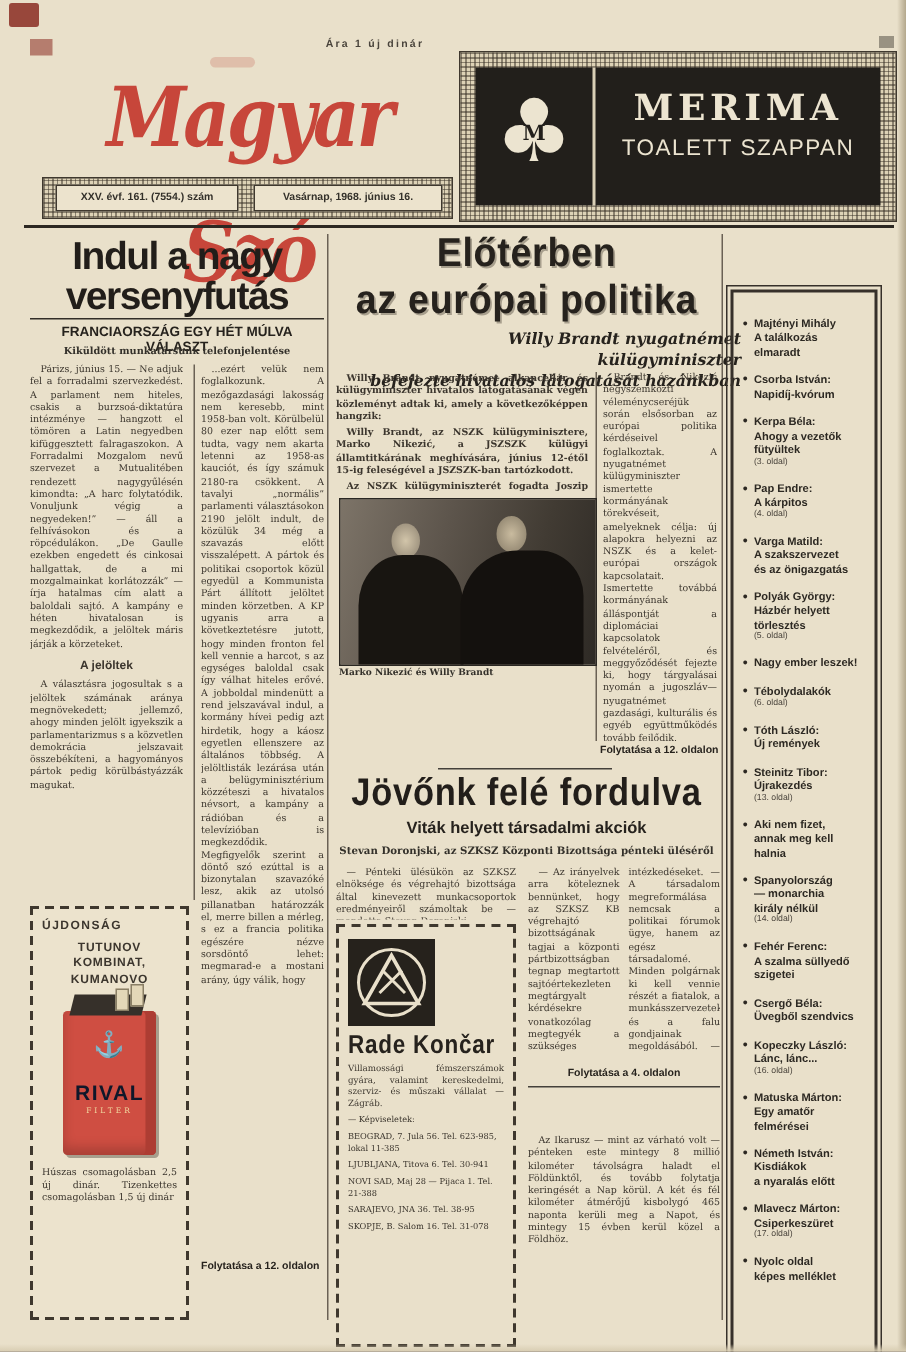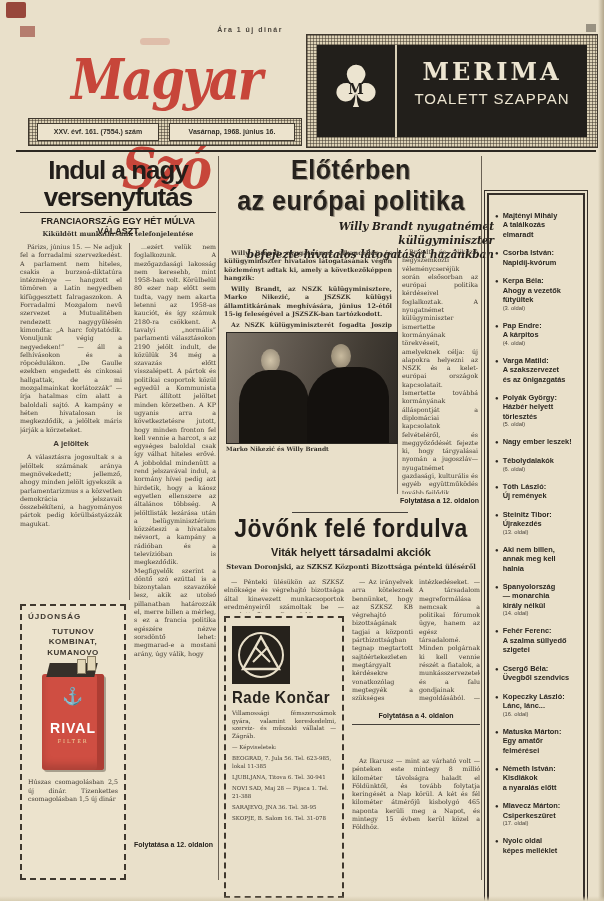--- a/index.html
+++ b/index.html
@@ -74,21 +74,21 @@
   .rival-maker{text-align:center;font-weight:bold;font-size:8px;line-height:1.3;margin-top:6px;
                font-family:"Liberation Sans",sans-serif;letter-spacing:.5px;}
   .pack{position:relative;width:62px;height:96px;background:#cf4e42;margin:16px auto 8px;border-radius:3px;
         box-shadow:inset -7px 0 0 #ad3d33,inset 0 -5px 8px rgba(0,0,0,.18),2px 2px 0 rgba(40,32,24,.35);}
   .pack-flap{position:absolute;top:-11px;left:6px;width:48px;height:14px;background:#36302a;transform:skewX(-14deg);}
   .cig{position:absolute;width:7px;height:13px;background:#e3d7b8;border:1px solid #8a7f66;}
   .c1{top:-18px;right:8px;}
   .c2{top:-15px;right:18px;}
   .pack-emblem{position:absolute;top:12px;left:0;width:100%;text-align:center;font-size:17px;color:#f3e9d2;}
   .pack-brand{position:absolute;top:46px;left:0;width:100%;text-align:center;font-weight:bold;font-size:14px;
-              letter-spacing:1px;color:#ffffff;font-family:"Liberation Sans",sans-serif;}
+              letter-spacing:1px;color:#0f172a;font-family:"Liberation Sans",sans-serif;}
   .pack-sub{position:absolute;top:64px;left:0;width:100%;text-align:center;font-size:5px;letter-spacing:2px;color:#f0d9a0;}
   .rival-price{font-size:6.3px;line-height:1.35;text-align:justify;margin-top:4px;}
 
   
   .m-head{left:224px;top:156px;width:254px;font-weight:bold;font-size:25px;line-height:29px;text-align:center;
           color:#26221d;letter-spacing:.5px;text-shadow:1.2px 1.2px 0 rgba(45,38,30,.35);transform:scaleY(1.08);}
   .m-sub{left:240px;top:219px;width:254px;text-align:right;font-weight:bold;font-size:10.5px;line-height:1.35;color:#26221d;font-style:italic;}
   .m-lead{left:224px;top:249px;width:168px;height:80px;font-weight:bold;}
   .m-rcol{left:402px;top:248px;width:76px;height:246px;}
   .m-cont1{left:400px;top:497px;width:80px;}
@@ -339,21 +339,21 @@
         <span class="sb-bullet">●</span>
         <span>
             <span class="sb-text pre">Steinitz Tibor:
 Újrakezdés</span>
             <span class="sb-page">(13. oldal)</span>
           </span>
       </div>
       <div class="sb-item">
         <span class="sb-bullet">●</span>
         <span>
-            <span class="sb-text pre">Aki nem billen,
+            <span class="sb-text pre">Aki nem fizet,
 annak meg kell
 halnia</span>
             <span class="sb-page"></span>
           </span>
       </div>
       <div class="sb-item">
         <span class="sb-bullet">●</span>
         <span>
             <span class="sb-text pre">Spanyolország
 — monarchia

